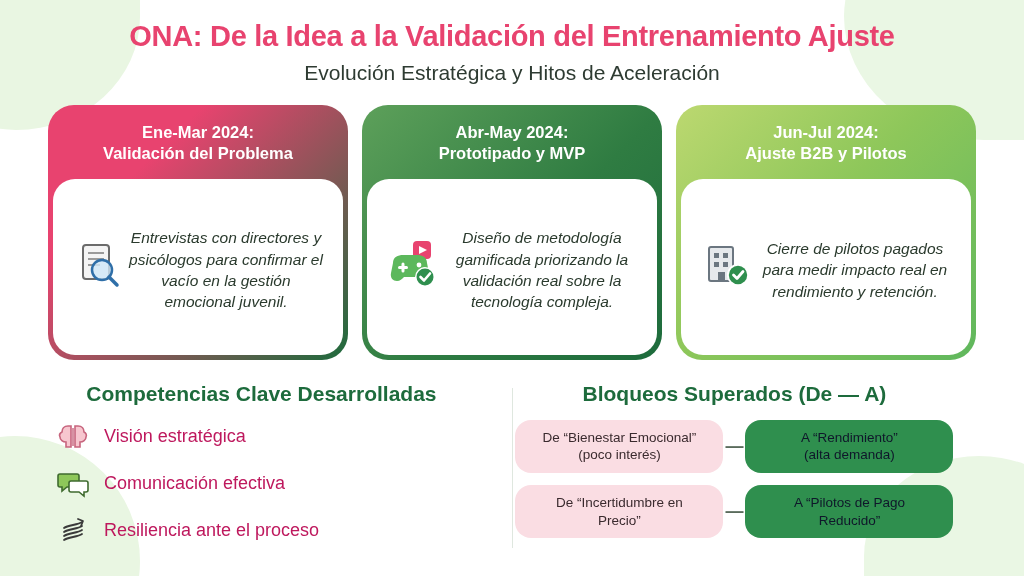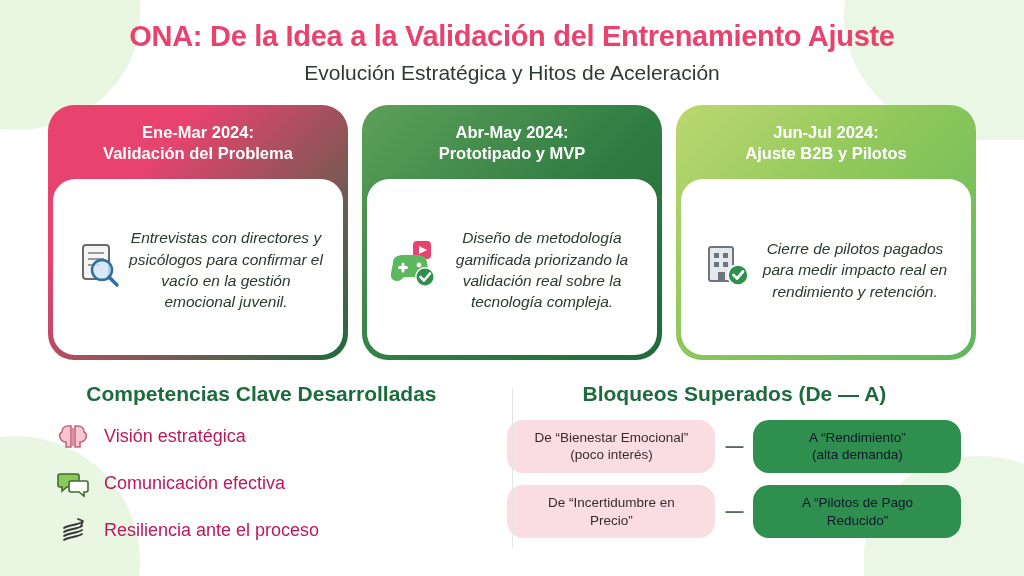--- a/index.html
+++ b/index.html
@@ -120,21 +120,21 @@
   .skill {
     display: flex; align-items: center; gap: 14px;
     margin-bottom: 13px;
     padding-left: 8px;
   }
   .skill-icon { width: 34px; height: 34px; display: flex; align-items: center; justify-content: center; }
   .skill-label { font-size: 18px; color: #be185d; }
 
   .blocker-row {
     display: flex; align-items: center; justify-content: center;
-    gap: 10px; margin-bottom: 12px;
+    gap: 2px; margin-bottom: 12px;
   }
   .pill {
     border-radius: 16px;
     padding: 9px 10px;
     text-align: center;
     font-size: 13.5px;
     line-height: 1.3;
     width: 208px;
   }
   .pill-from { background: #fadde3; color: #3a2a2e; }

